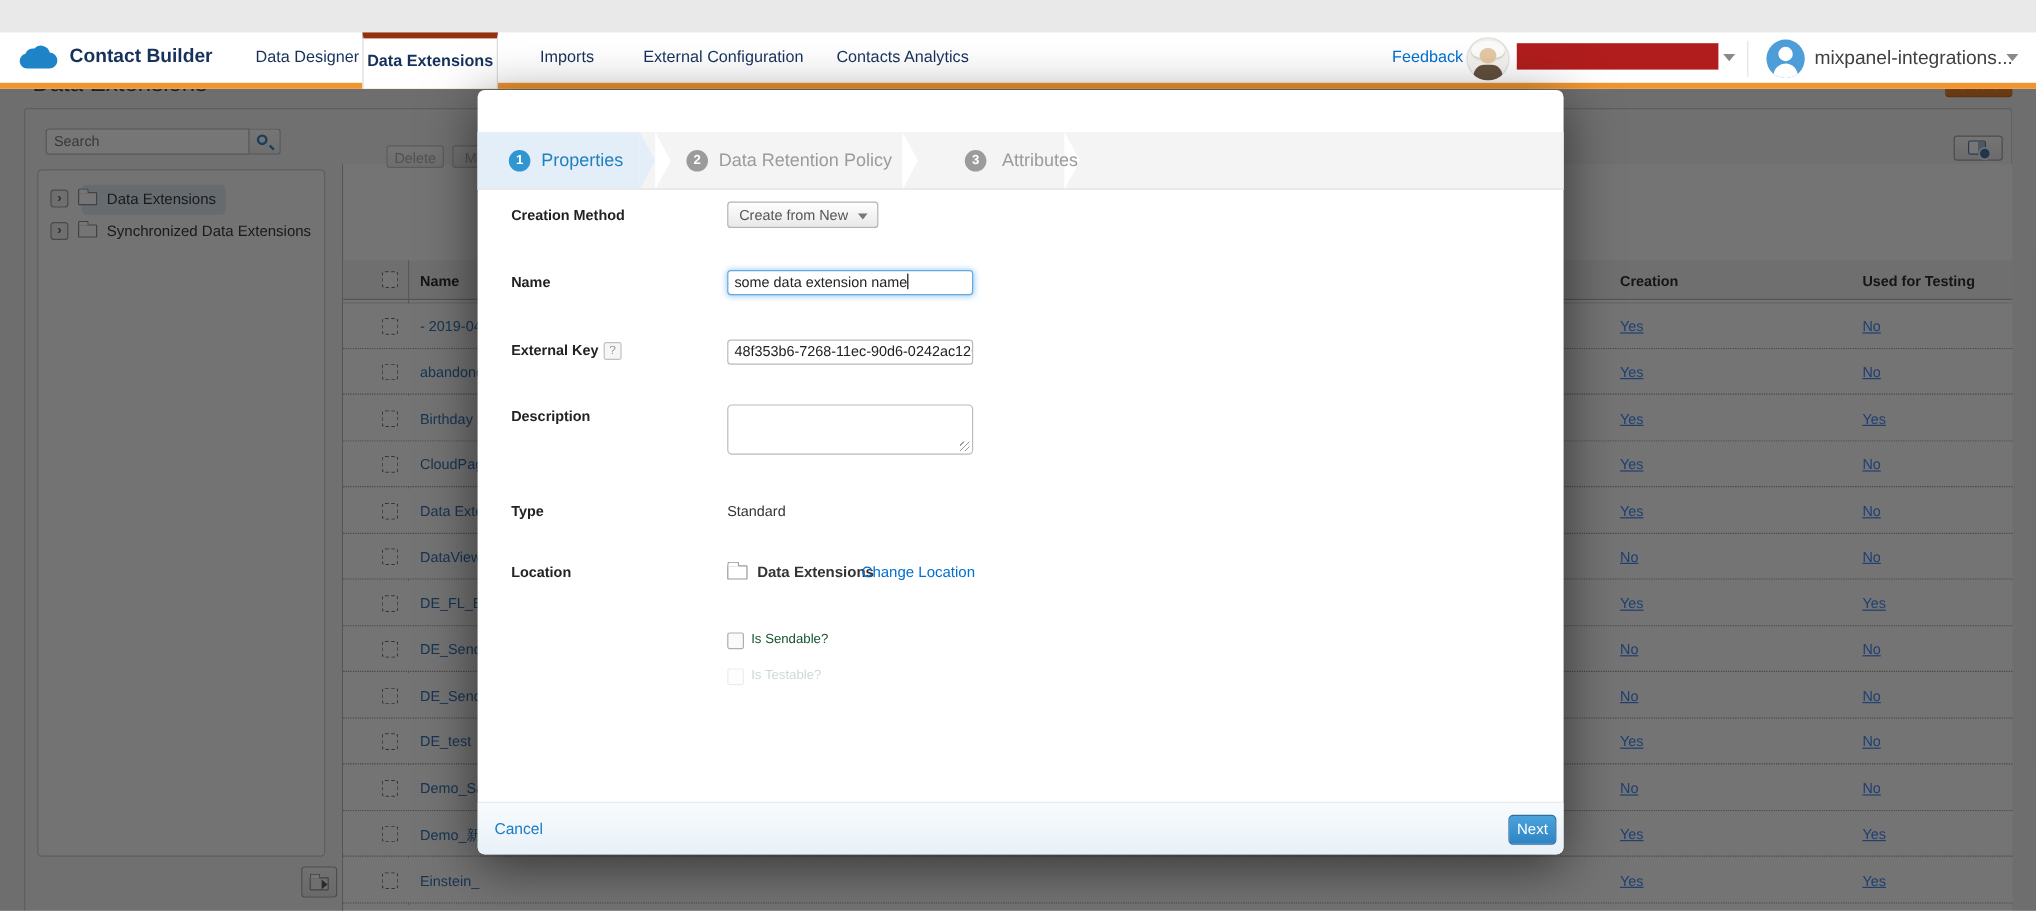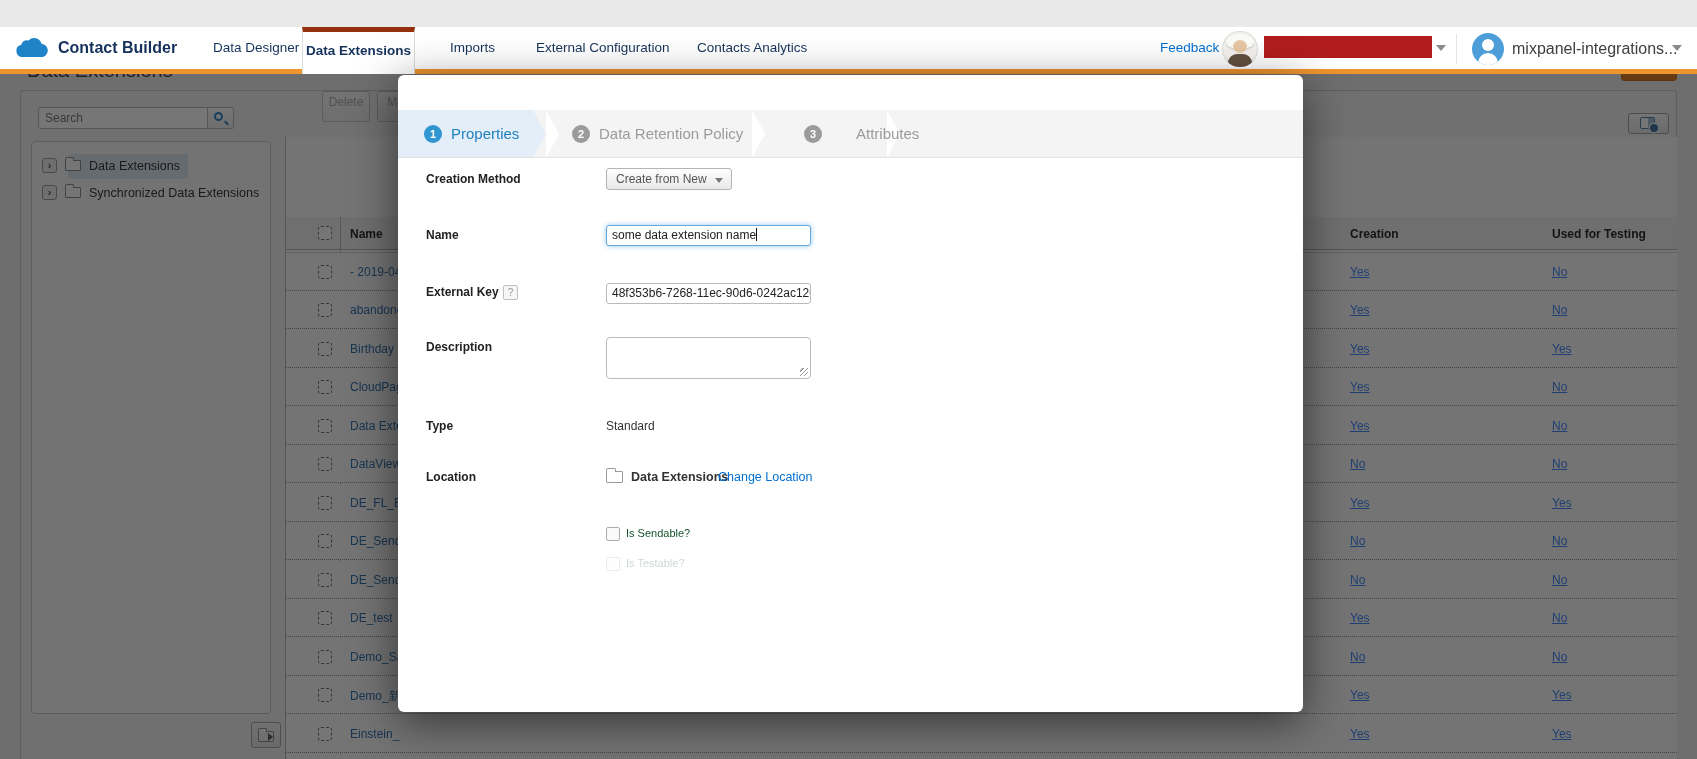--- a/index.html
+++ b/index.html
@@ -68,21 +68,21 @@
   .folder::before { content:""; position:absolute; top:-4px; left:-1px; width:7px; height:3px;
         border:1px solid #8a8a8a; border-bottom:none; border-radius:2px 2px 0 0; background:#fdfdfd; }
   .tree-label { position:absolute; left:49px; top:4px; font-size:12.5px; color:#2f2f2f; white-space:nowrap; }
 
   .collapse-handle { position:absolute; left:286px; top:433px; width:0; height:0;
         border-top:6px solid transparent; border-bottom:6px solid transparent; border-right:7px solid #4a4a4a; cursor:pointer; }
 
   
   #table-area { position:absolute; left:286px; top:90px; width:1391px; height:625px; background:#fbfbfb; }
   .panel-divider { position:absolute; left:285px; top:90px; height:669px; border-left:1px solid #b5b5b5; }
-  .tb-btn { position:absolute; top:44px; height:31px; border:1px solid #c4c4c4; border-radius:3px;
+  .tb-btn { position:absolute; top:74px; height:19px; border:1px solid #c4c4c4; border-radius:3px;
         background:linear-gradient(#fafafa,#ececec); color:#ababab; font-size:12px; text-align:center;
         line-height:21px; }
   #delete-btn { left:322px; width:48px; }
   #move-btn { left:377px; width:50px; }
   .settings-btn { position:absolute; left:1628px; top:66px; width:41px; height:21px; border:1px solid #9f9f9f;
         border-radius:3px; background:linear-gradient(#fcfcfc,#e6e6e6); cursor:pointer; }
   .grid-icon { position:absolute; left:11px; top:3px; width:15px; height:12px; border:1px solid #4f7ca6;
         border-radius:2px; background:linear-gradient(to right,#fff 55%,#9fbdd6 55%); }
   .grid-icon::after { content:""; position:absolute; right:-4px; bottom:-4px; width:8px; height:8px;
         border-radius:50%; background:#3d6f9e; box-shadow:0 0 0 1.5px #f2f2f2; }
@@ -350,21 +350,21 @@
     <div class="st-active">
       <div class="step-circle" style="left:26px">1</div>
       <div class="step-label" style="left:53px">Properties</div>
     </div>
     <div class="st-idle">
       <div class="step-circle" style="left:174px">2</div>
       <div class="step-label" style="left:201px">Data Retention Policy</div>
     </div>
     <div class="st-idle">
       <div class="step-circle" style="left:406px">3</div>
-      <div class="step-label" style="left:458px">Attributes</div>
+      <div class="step-label" style="left:437px">Attributes</div>
     </div>
   </div>
 
   <span class="f-label" style="top:97px">Creation Method</span>
   <div class="dd-btn">
     <span>Create from New</span>
     <div class="dcaret"></div>
   </div>
 
   <span class="f-label" style="top:153px">Name</span>
@@ -391,13 +391,17 @@
 
   <div>
     <div class="m-cb" style="top:452px"></div>
     <span class="m-cb-label" style="top:452px">Is Sendable?</span>
   </div>
   <div id="testable-row">
     <div class="m-cb" style="top:482px"></div>
     <span class="m-cb-label" style="top:482px">Is Testable?</span>
   </div>
 
+  <div class="m-footer">
+    <span class="cancel-link">Cancel</span>
+    <div class="next-btn">Next</div>
+  </div>
 </div>
 
 </body></html>

